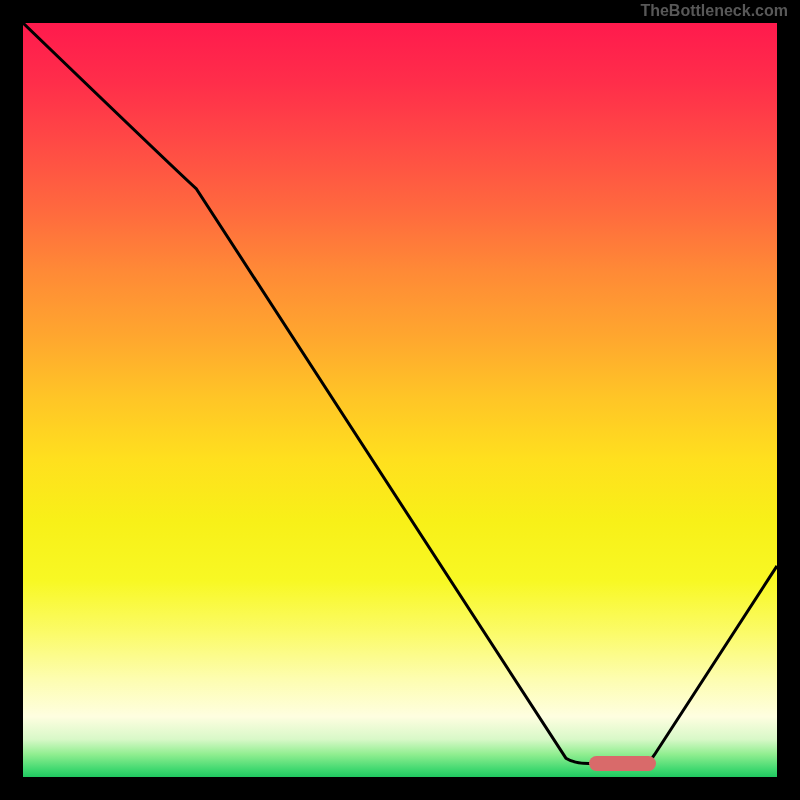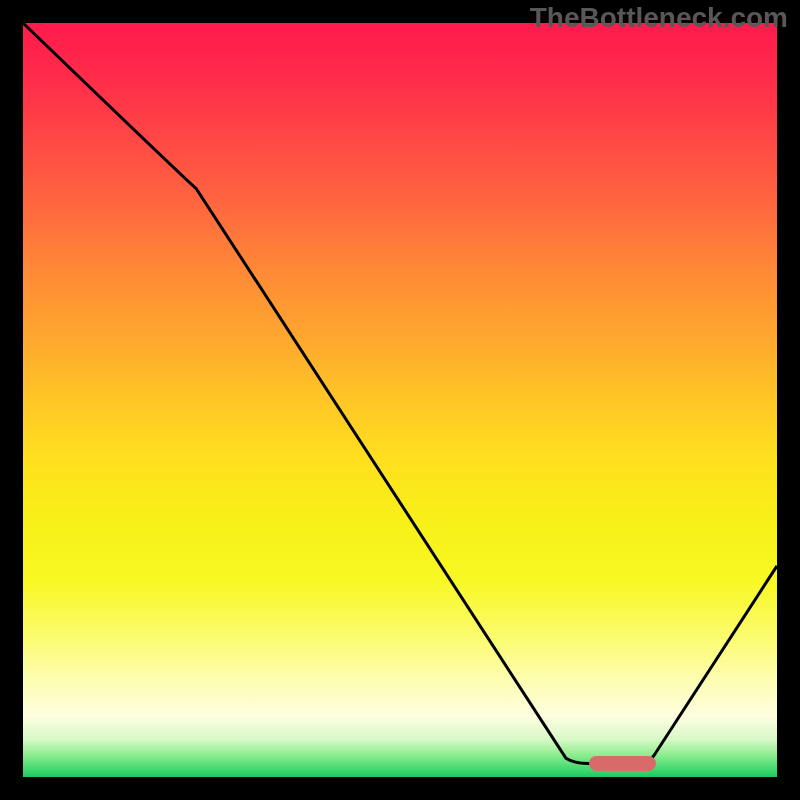--- a/index.html
+++ b/index.html
@@ -8,21 +8,21 @@
     height: 800px;
     background: #000;
     position: relative;
     font-family: Arial, sans-serif;
   }
   .watermark {
     position: absolute;
     top: 2px;
     right: 12px;
     color: #585858;
-    font-size: 28px;
+    font-size: 16px;
     font-weight: bold;
     z-index: 10;
   }
   .plot-area {
     position: absolute;
     left: 23px;
     top: 23px;
     width: 754px;
     height: 754px;
     overflow: hidden;

